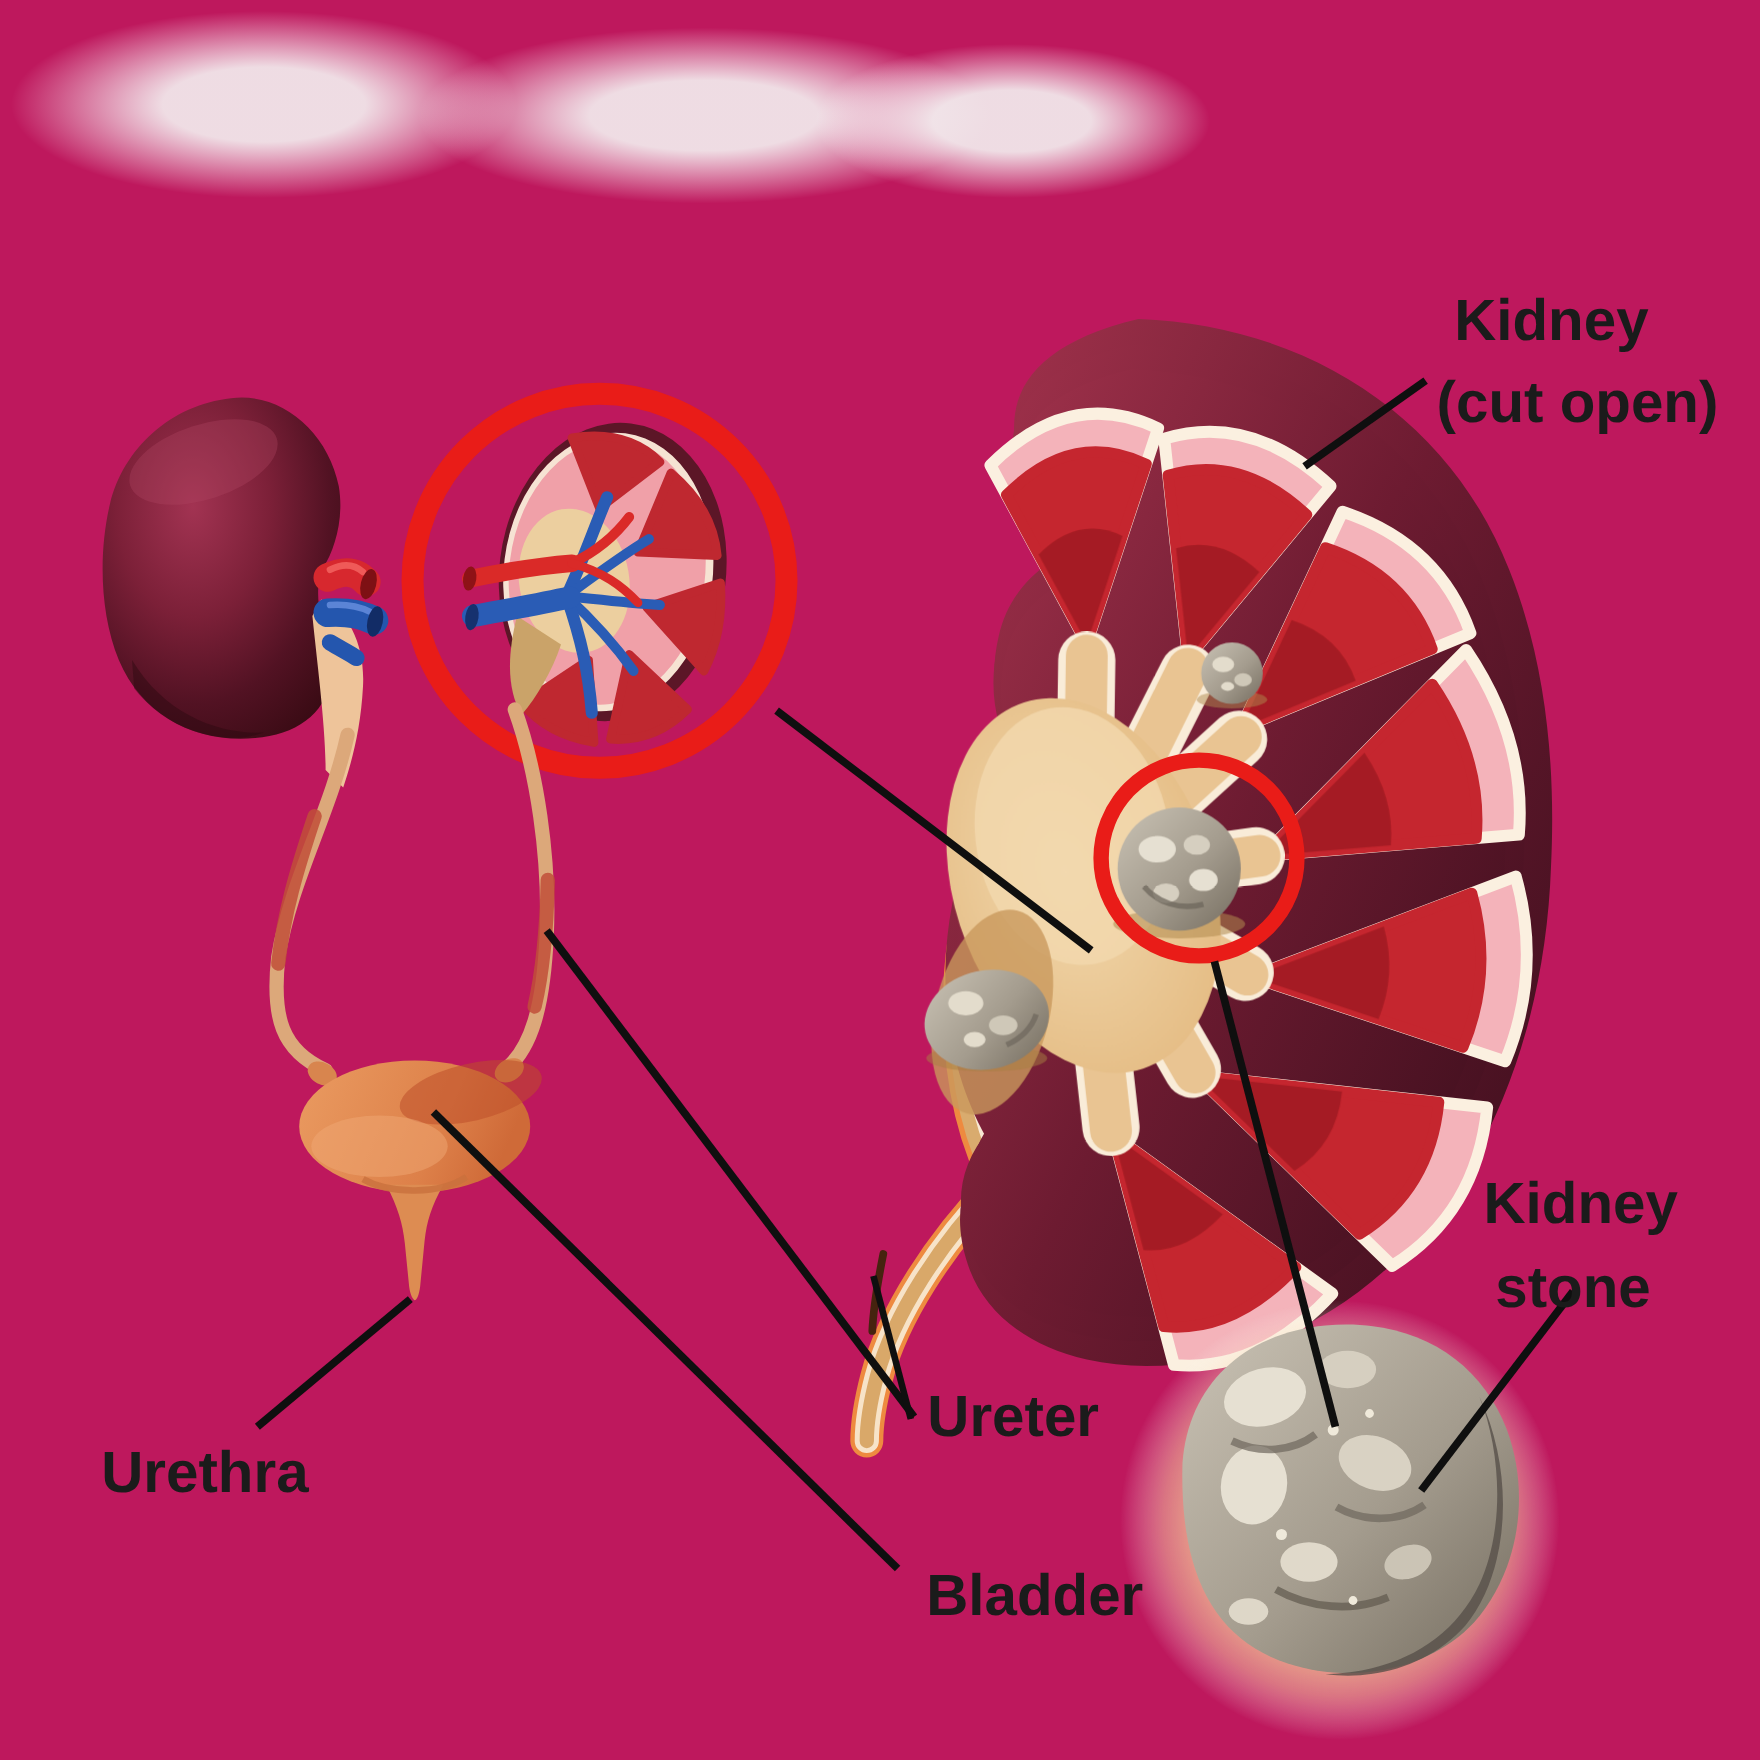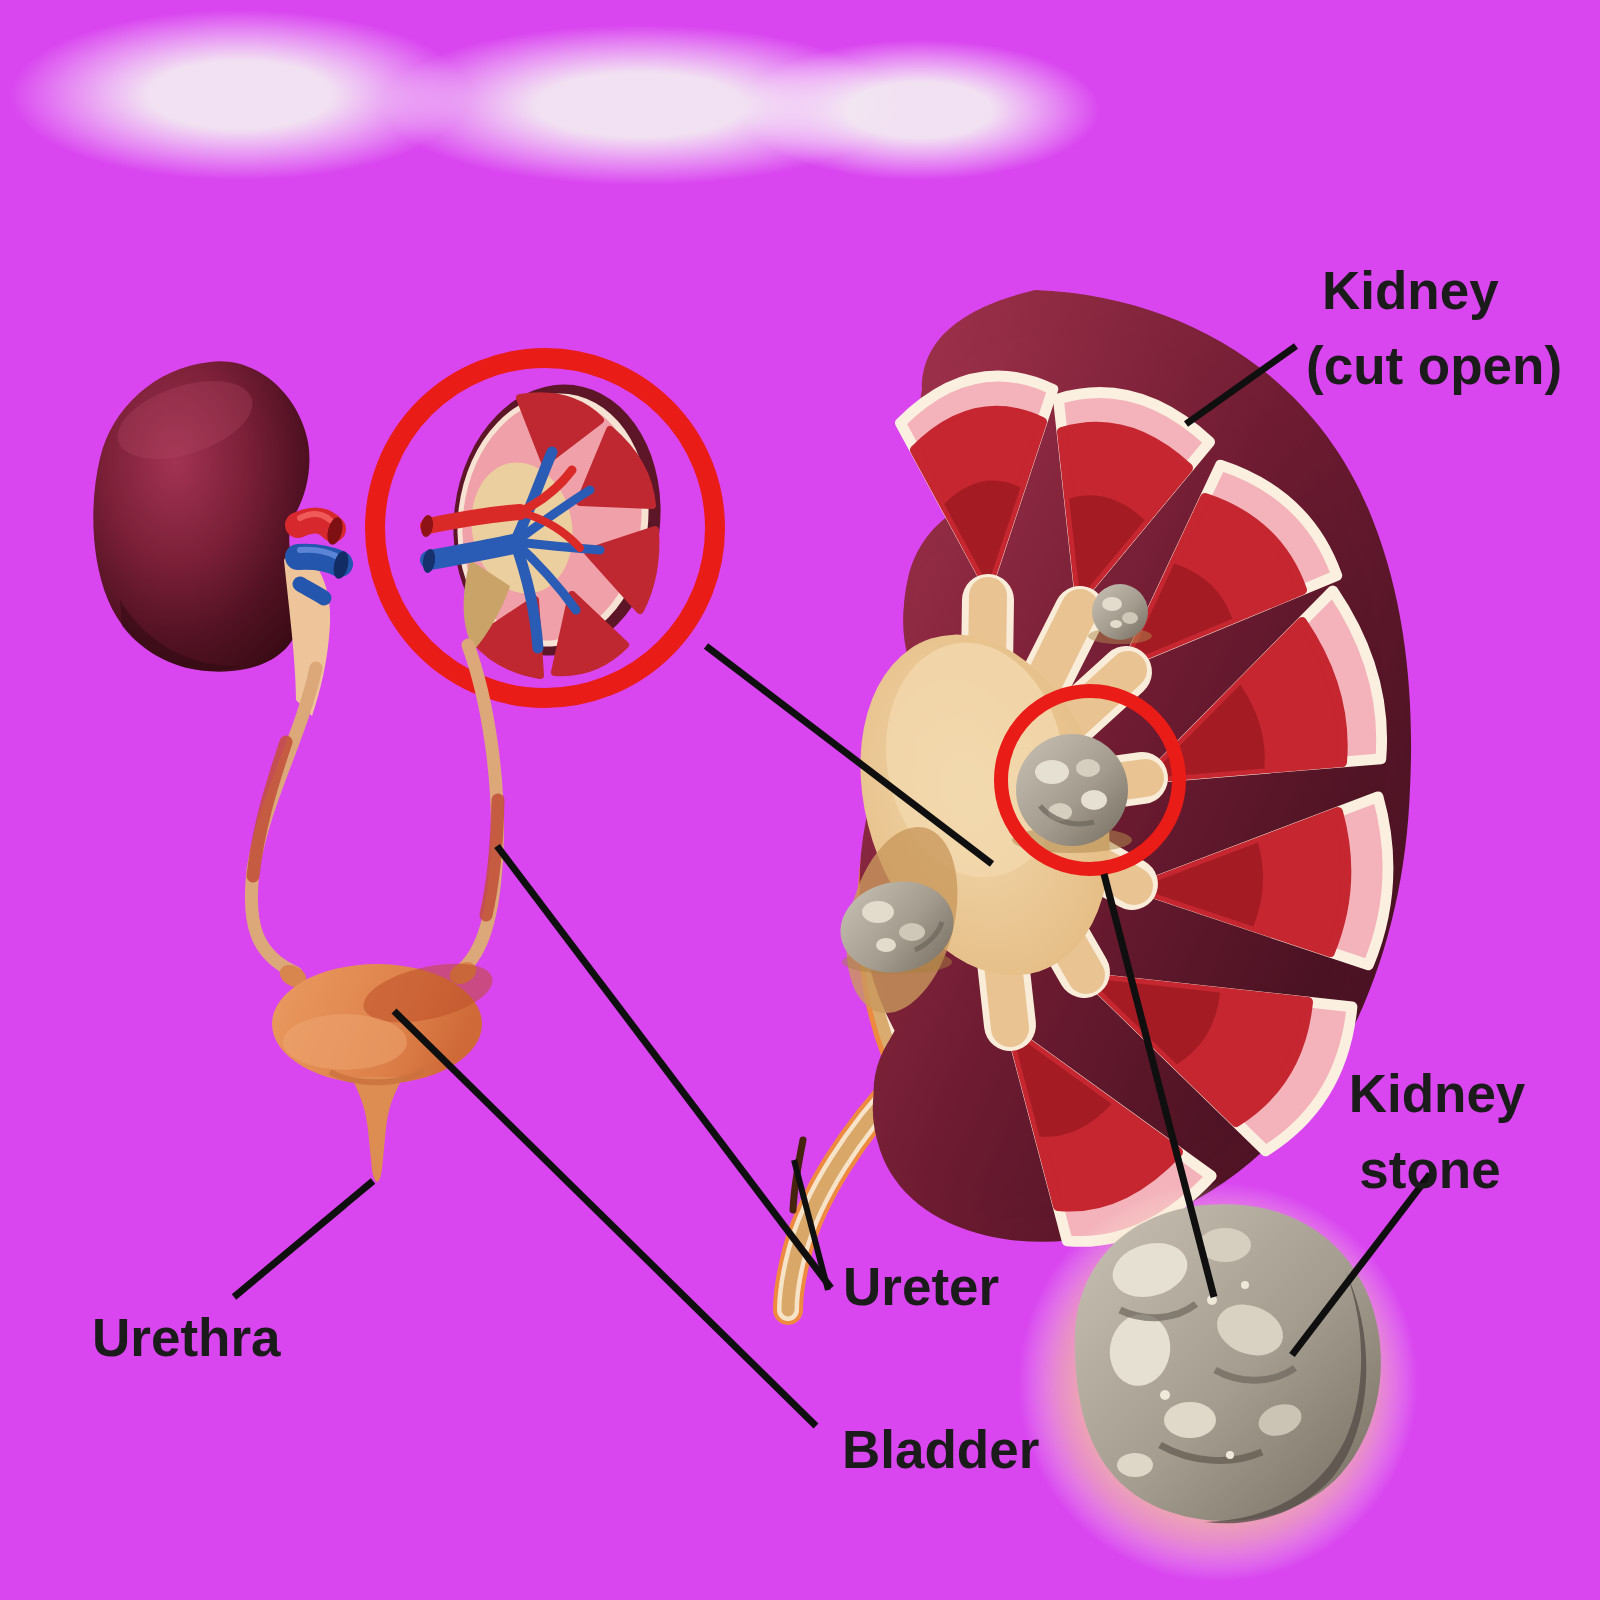--- a/index.html
+++ b/index.html
@@ -1,17 +1,17 @@
 <!DOCTYPE html>
 <html><head>
 <meta charset="utf-8">
 <title>Diagram</title>
 <style>
   html,body{margin:0;padding:0;background:#ffffff;}
-  .stage{position:relative;width:1600px;height:1600px;background:#d946ef;overflow:hidden;}
+  .stage{position:relative;width:1600px;height:1600px;background:#be185d;overflow:hidden;}
   svg{display:block;}
   .label{font-family:"Liberation Sans",sans-serif;font-size:53px;font-weight:600;}
   .leader{fill:none;stroke-linecap:butt;}
 </style>
 </head>
 <body>
 
 <div class="stage">
 <svg width="1600" height="1600" viewBox="0 0 1600 1600" xmlns="http://www.w3.org/2000/svg">
   <defs>

